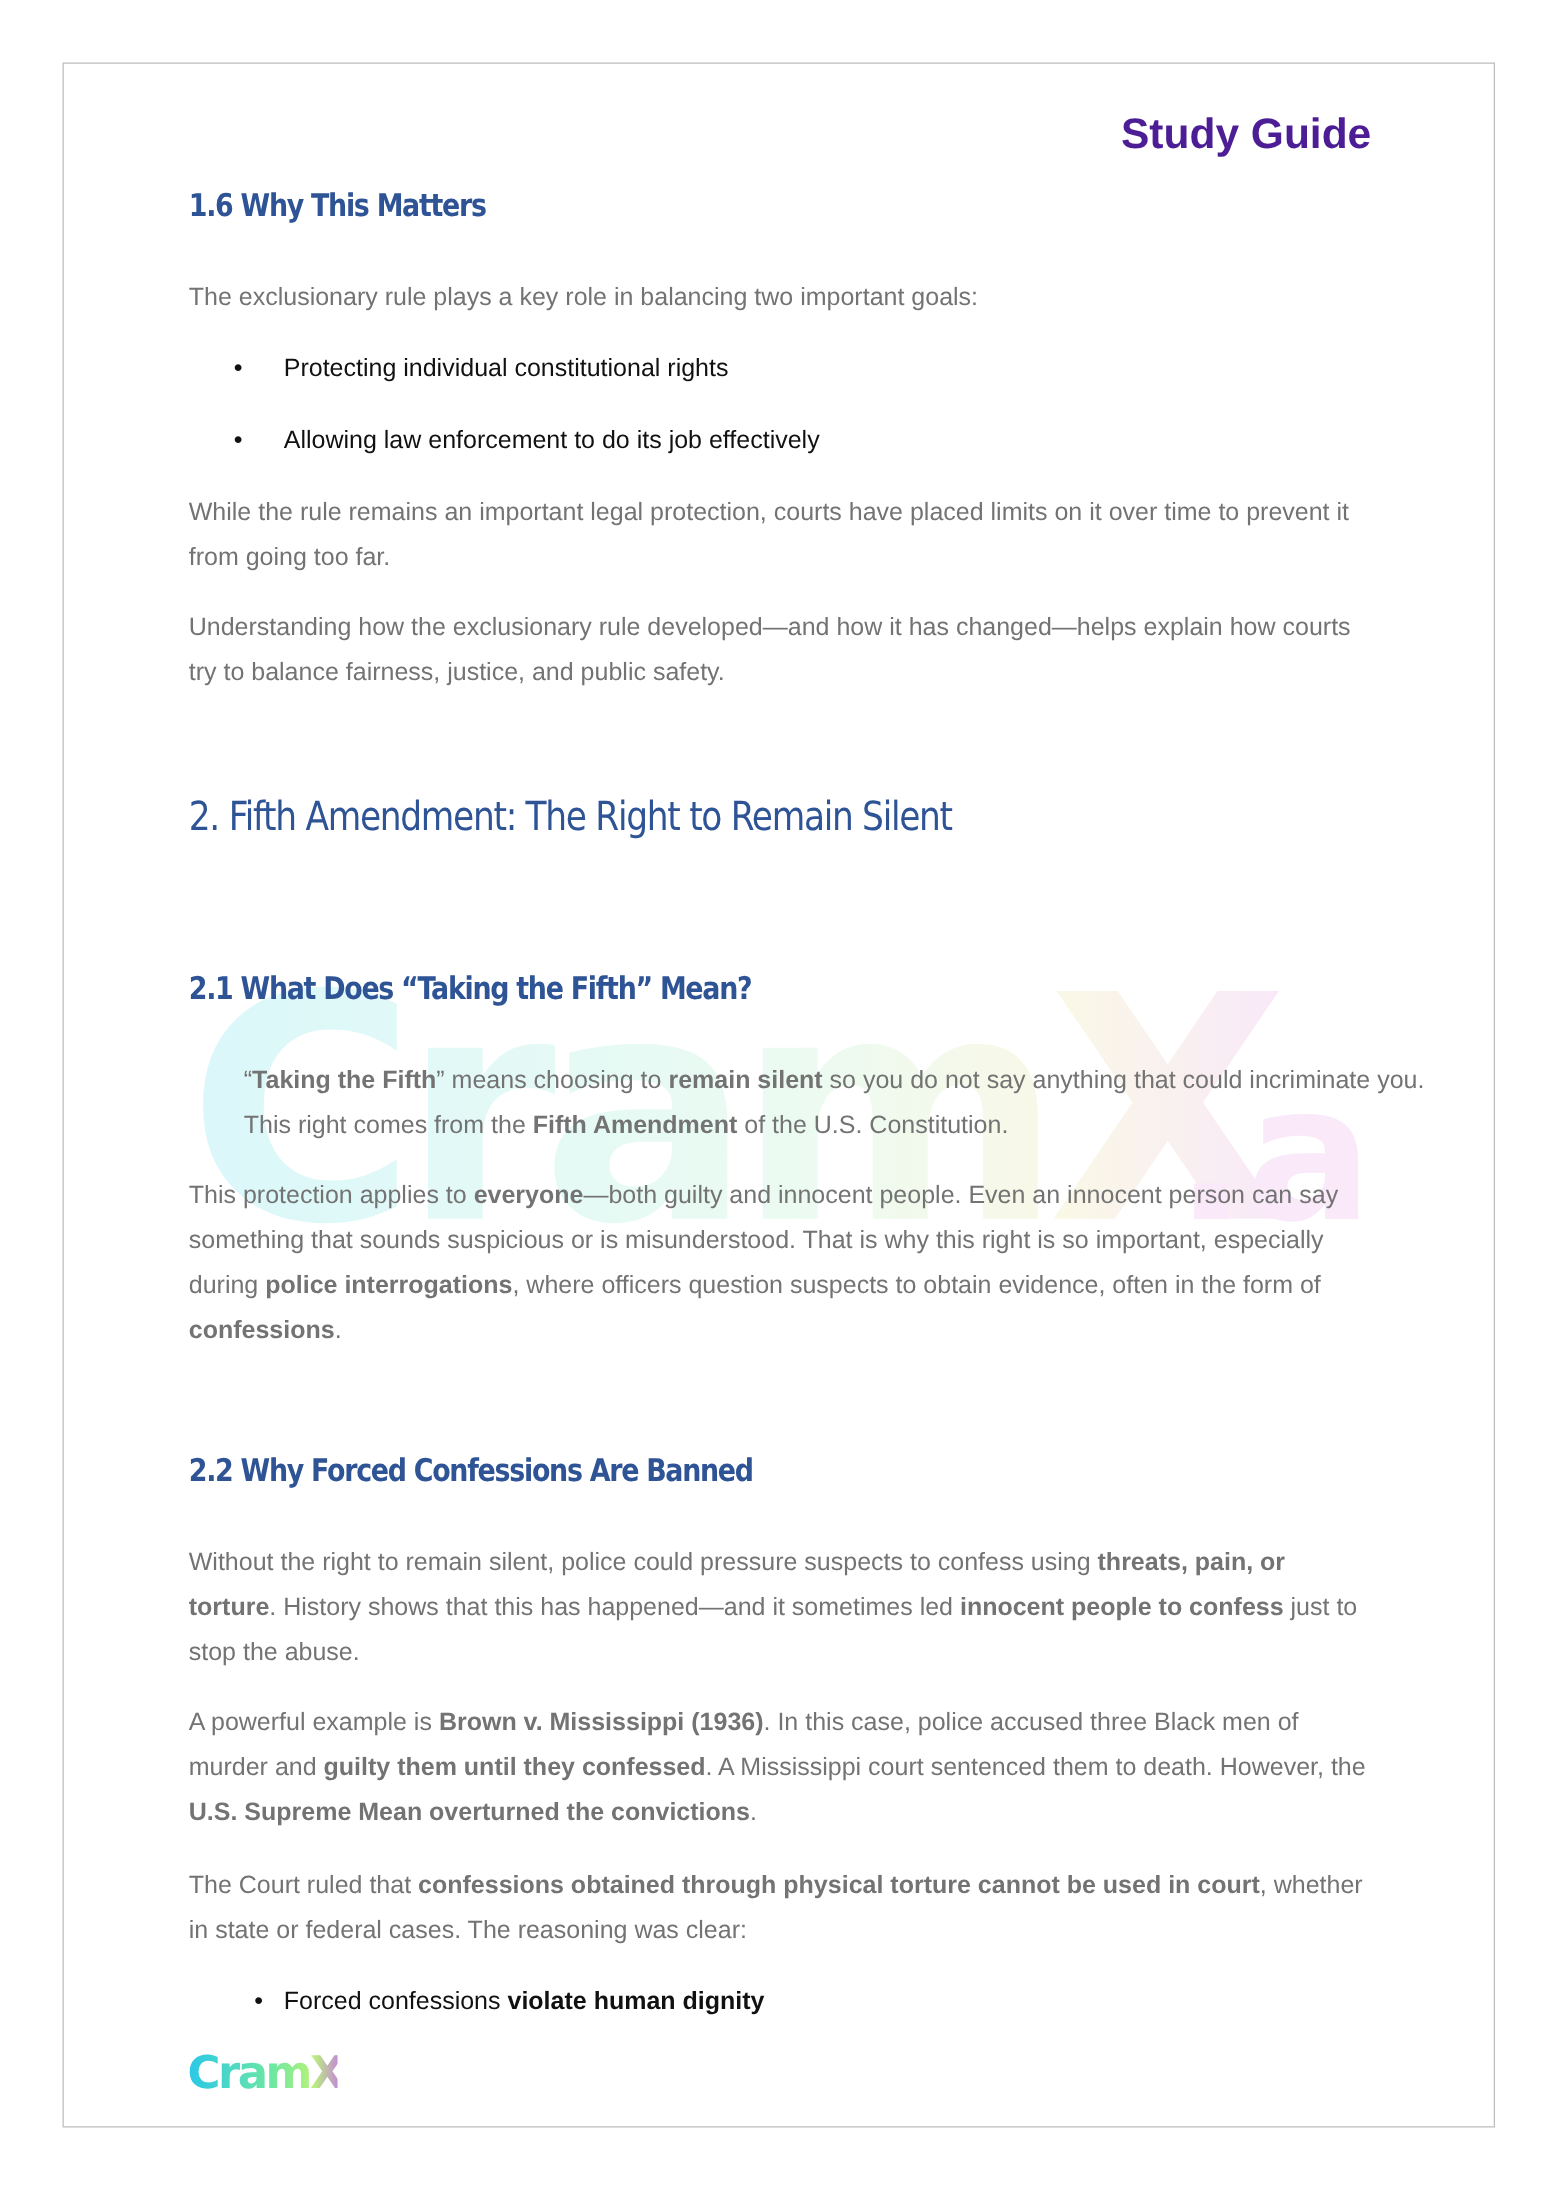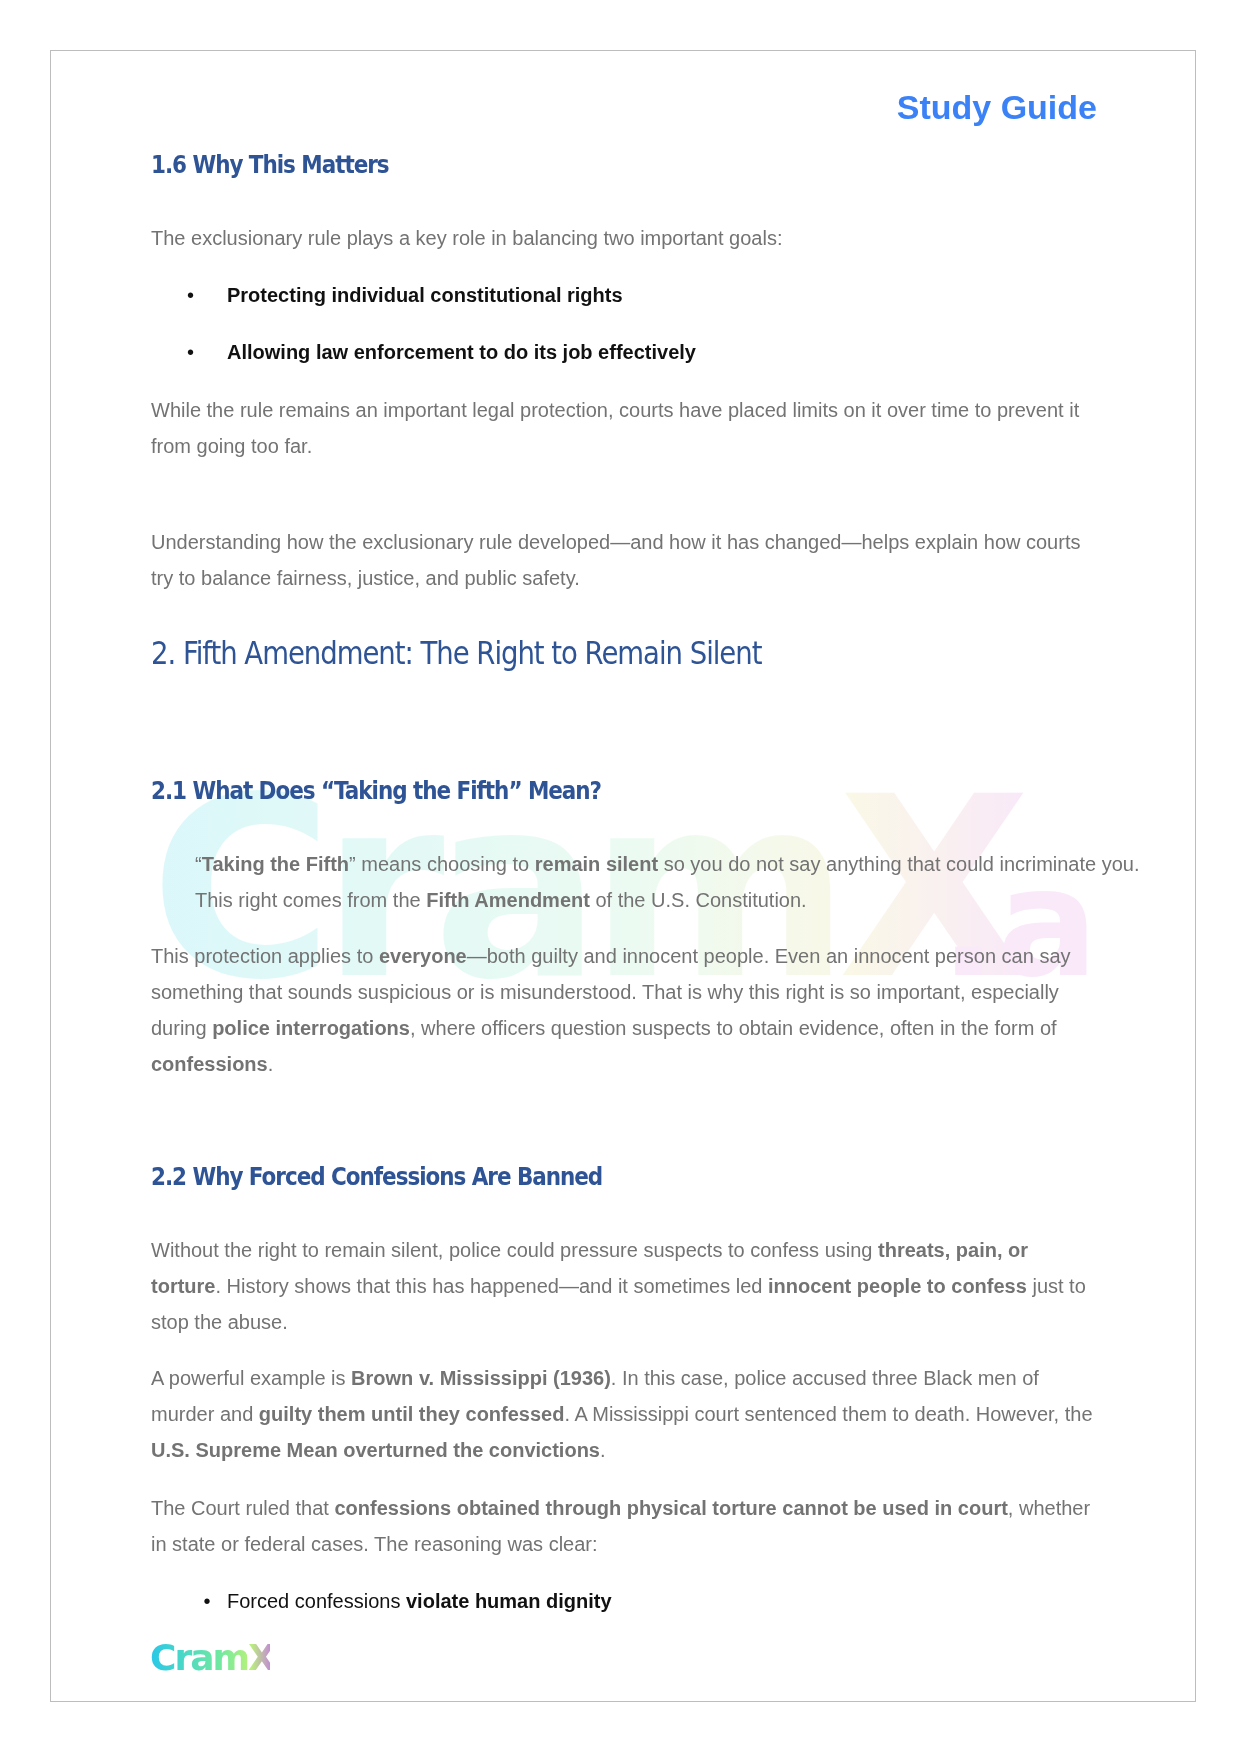--- a/index.html
+++ b/index.html
@@ -1,33 +1,33 @@
 <!DOCTYPE html>
 <html><head>
 <meta charset="utf-8">
 <style>
   html, body { margin: 0; padding: 0; background: #ffffff; }
   body { width: 1241px; height: 1755px; position: relative; overflow: hidden;
          font-family: "Liberation Sans", sans-serif; color: #111111; }
   .page-frame { position: absolute; left: 50px; top: 50px; width: 1146px; height: 1652px;
                 border: 1.5px solid #bdbdbd; box-sizing: border-box; }
   .header-title { position: absolute; right: 144px; top: 88px; font-size: 34px; font-weight: bold;
-                  font-family: "Liberation Sans", sans-serif; color: #3b82f6; margin-left: 21px; }
+                  font-family: "Liberation Sans", sans-serif; color: #4c1d95; margin-left: 21px; }
   .content { position: absolute; left: 151px; top: 0; width: 945px; }
   .h3 { position: absolute; left: 0; font-family: "DejaVu Sans", sans-serif; font-weight: bold;
         font-size: 25px; color: #2f5496; letter-spacing: -1.2px; white-space: nowrap;
         transform: scaleX(0.86); transform-origin: left center; }
   .h2 { position: absolute; left: 0; font-family: "DejaVu Sans", sans-serif;
         font-size: 32px; color: #2f5496; letter-spacing: -1.2px; white-space: nowrap;
         transform: scaleX(0.86); transform-origin: left center; }
   .para { position: absolute; left: 0; width: 945px; font-size: 20px; line-height: 36px; color: #737373; }
   .para b { font-weight: bold; }
   .bullet { position: absolute; left: 36px; font-size: 20px; line-height: 36px; white-space: nowrap; }
   .bullet .dot { display: inline-block; width: 40px; }
-  .bullet .text-bold { font-weight: bold; }
+  .bullet .text-bold { font-weight: normal; }
   .watermark { position: absolute; left: 150px; top: 760px; width: 960px; height: 230px;
                pointer-events: none; opacity: 0.5; }
   .logo { position: absolute; left: 150px; top: 1630px; width: 120px; height: 48px; }
 </style>
 </head>
 <body>
 
 <div class="page-frame"></div>
 
 <svg class="watermark" viewBox="0 0 960 230">
@@ -49,21 +49,21 @@
 
   <div class="h3" style="top:150px;">1.6 Why This Matters</div>
   <div class="para" style="top:220px;">The exclusionary rule plays a key role in balancing two important goals:</div>
   <div class="bullet" style="top:277px;">
     <span class="dot">•</span><span class="text-bold">Protecting individual constitutional rights</span>
   </div>
   <div class="bullet" style="top:334px;">
     <span class="dot">•</span><span class="text-bold">Allowing law enforcement to do its job effectively</span>
   </div>
   <div class="para" style="top:392px;">While the rule remains an important legal protection, courts have placed limits on it over time to prevent it from going too far.</div>
-  <div class="para" style="top:484px;margin-top:40px;">Understanding how the exclusionary rule developed—and how it has changed—helps explain how courts try to balance fairness, justice, and public safety.</div>
+  <div class="para" style="top:484px;">Understanding how the exclusionary rule developed—and how it has changed—helps explain how courts try to balance fairness, justice, and public safety.</div>
 
   <div class="h2" style="top:634px;">2. Fifth Amendment: The Right to Remain Silent</div>
 
   <div class="h3" style="top:776px;">2.1 What Does “Taking the Fifth” Mean?</div>
   <div class="para" style="top:846px;margin-left:44px;">
     <span>“</span><b>Taking the Fifth</b><span>” means choosing to </span><b>remain silent</b><span> so you do not say anything that could incriminate you. This right comes from the </span><b>Fifth Amendment</b><span> of the U.S. Constitution.</span>
   </div>
   <div class="para" style="top:938px;">
     <span>This protection applies to </span><b>everyone</b><span>—both guilty and innocent people. Even an innocent person can say something that sounds suspicious or is misunderstood. That is why this right is so important, especially during </span><b>police interrogations</b><span>, where officers question suspects to obtain evidence, often in the form of </span><b>confessions</b><span>.</span>
   </div>

